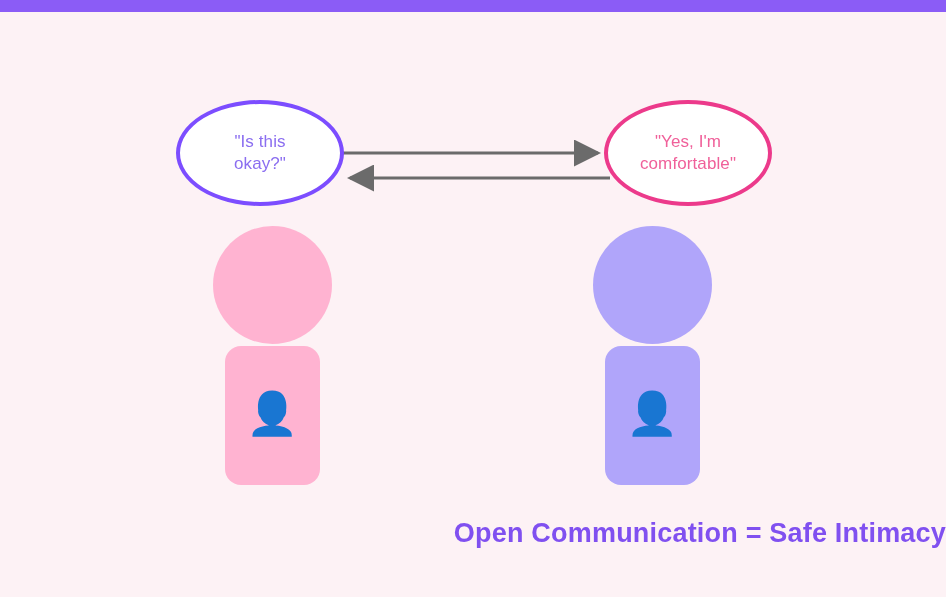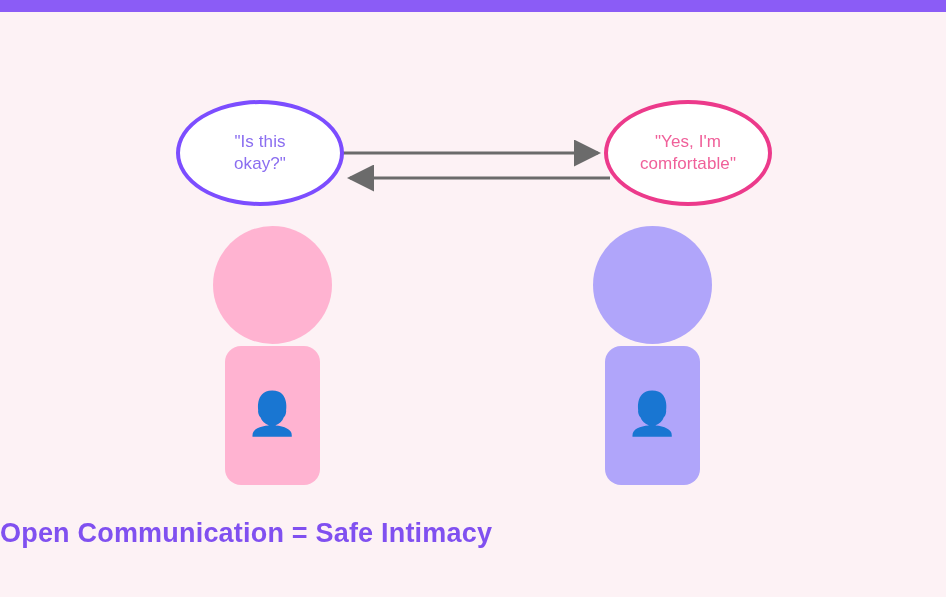--- a/index.html
+++ b/index.html
@@ -92,21 +92,21 @@
   #figure-left .body-block { left: 225px; top: 346px; background: #ffb3d1; }
   #figure-right .head  { left: 593px; top: 226px; background: #b0a5fa; }
   #figure-right .body-block { left: 605px; top: 346px; background: #b0a5fa; }
   #figure-left .person-glyph  { margin-top: -4px; }
   #figure-right .person-glyph { margin-top: -4px; }
   #caption {
     position: absolute;
     left: 0;
     top: 518px;
     width: 946px;
-    text-align: left;
+    text-align: right;
     font-size: 27px;
     font-weight: bold;
     color: #8050f0;
     letter-spacing: 0.2px;
   }
 </style>
 </head>
 <body>
 
 <div id="stage">

